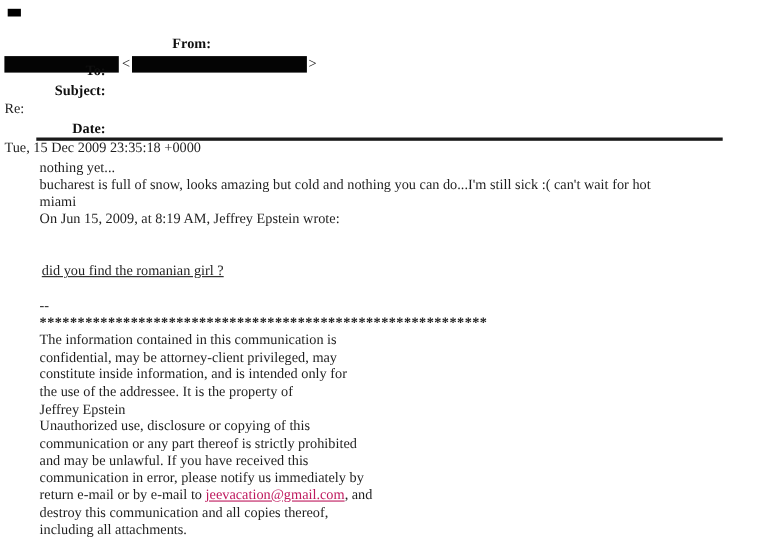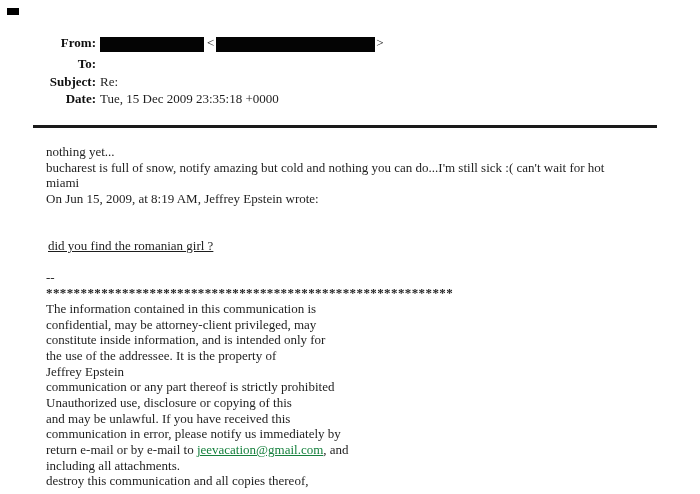--- a/index.html
+++ b/index.html
@@ -2,33 +2,33 @@
 <html><head>
 <meta charset="utf-8">
 <style>
   html,body{margin:0;padding:0;background:#ffffff;}
   .page{
     position:relative;width:700px;height:494px;background:#ffffff;overflow:hidden;
     font-family:"Liberation Serif", serif;color:#1e1e1e;
   }
   .scan-artifact{position:absolute;left:7px;top:8px;width:12px;height:7px;background:#000;}
   .header-block{position:absolute;left:0;top:31px;font-size:13px;}
-  .hrow{display:flex;line-height:17.5px;}
+  .hrow{display:flex;line-height:17.5px;flex-direction:column;}
   .from-row{height:24px;align-items:center;}
   .hlabel{width:96px;text-align:right;font-weight:bold;color:#101010;flex:none;}
   .hvalue{margin-left:4px;white-space:nowrap;}
   .redaction{display:inline-block;height:15px;background:#040404;vertical-align:middle;}
   .bar1{width:104px;margin-right:3px;}
   .bar2{width:159px;margin-left:2px;margin-right:1px;}
   .header-divider{position:absolute;left:33px;top:125px;width:624px;height:3px;background:#1a1a1a;}
-  .body-text{position:absolute;left:36px;top:144px;font-size:13px;margin-left:10px;}
+  .body-text{position:absolute;left:36px;top:144px;font-size:13px;}
   .line{height:15.7px;line-height:15.7px;white-space:nowrap;}
   .quote{padding-left:2px;text-decoration:underline;}
   .asterisks{font-weight:bold;letter-spacing:0.4px;}
-  .email-link{color:#15803d;text-decoration:underline;cursor:pointer;}
+  .email-link{color:#be185d;text-decoration:underline;cursor:pointer;}
 </style>
 </head>
 <body>
 
 <div class="page">
 
   <div class="scan-artifact"></div>
 
   <div class="header-block">
     <div class="hrow from-row">
@@ -45,36 +45,36 @@
     <div class="hrow">
       <span class="hlabel">Date:</span>
       <span class="hvalue">Tue, 15 Dec 2009 23:35:18 +0000</span>
     </div>
   </div>
 
   <div class="header-divider"></div>
 
   <div class="body-text">
     <div class="line">nothing yet...</div>
-    <div class="line">bucharest is full of snow, notify amazing but cold and nothing you can do...I'm still sick :( can't wait for hot</div>
+    <div class="line">bucharest is full of snow, looks amazing but cold and nothing you can do...I'm still sick :( can't wait for hot</div>
     <div class="line">miami</div>
     <div class="line">On Jun 15, 2009, at 8:19 AM, Jeffrey Epstein wrote:</div>
     <div class="line"></div>
     <div class="line"></div>
     <div class="line quote">did you find the romanian girl ?</div>
     <div class="line"></div>
     <div class="line">--</div>
     <div class="line asterisks">***********************************************************</div>
     <div class="line">The information contained in this communication is</div>
     <div class="line">confidential, may be attorney-client privileged, may</div>
     <div class="line">constitute inside information, and is intended only for</div>
     <div class="line">the use of the addressee. It is the property of</div>
     <div class="line">Jeffrey Epstein</div>
+    <div class="line">Unauthorized use, disclosure or copying of this</div>
     <div class="line">communication or any part thereof is strictly prohibited</div>
-    <div class="line">Unauthorized use, disclosure or copying of this</div>
     <div class="line">and may be unlawful. If you have received this</div>
     <div class="line">communication in error, please notify us immediately by</div>
     <div class="line"><span>return e-mail or by e-mail to </span><a class="email-link">jeevacation@gmail.com</a><span>, and</span></div>
+    <div class="line">destroy this communication and all copies thereof,</div>
     <div class="line">including all attachments.</div>
-    <div class="line">destroy this communication and all copies thereof,</div>
   </div>
 
 </div>
 
 </body></html>

